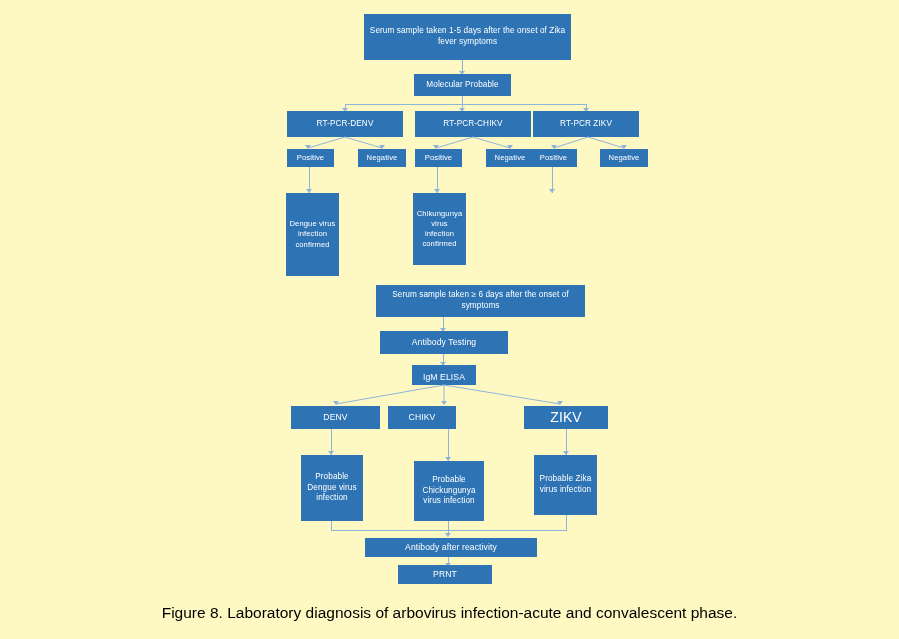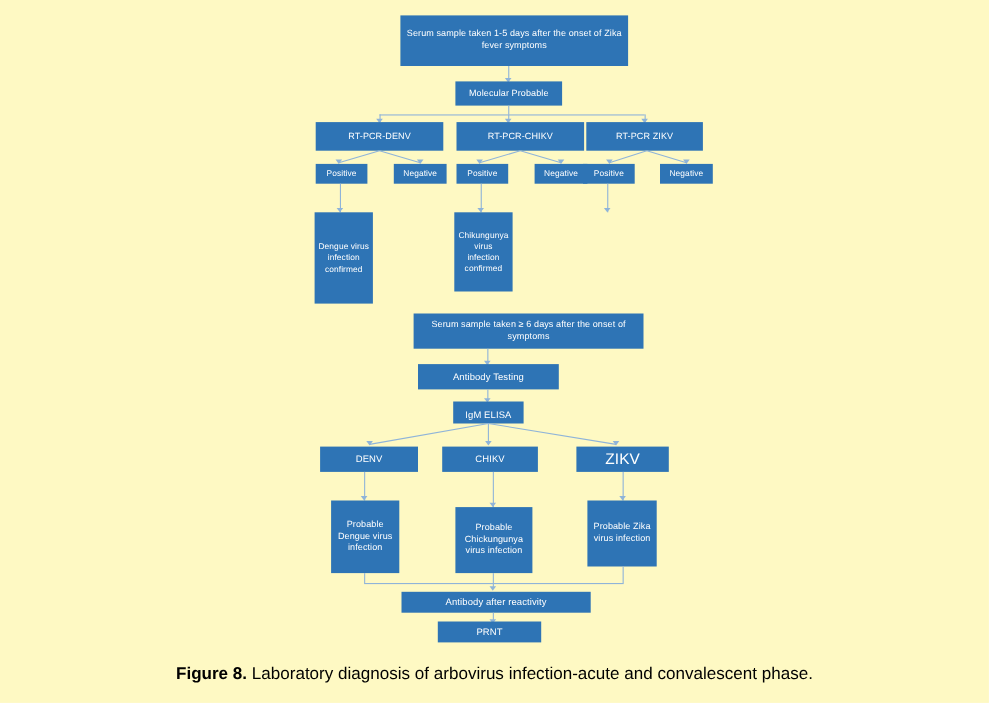--- a/index.html
+++ b/index.html
@@ -74,21 +74,21 @@
     position: absolute;
     left: 0;
     top: 604px;
     width: 899px;
     text-align: center;
     font-family: "Liberation Sans", sans-serif;
     font-size: 15.5px;
     color: #000000;
   }
   #caption .fig-label {
-    font-weight: bold;
+    font-weight: normal;
   }
 </style>
 </head>
 <body>
 
 <div id="page">
 
   <div id="figure-area">
 
     <div class="node" style="left:364px; top:14px; width:207px; height:46px; font-size:8.2px;">
@@ -198,21 +198,21 @@
       <line x1="114" y1="0" x2="114" y2="19"></line>
       <line x1="114" y1="0" x2="230" y2="19"></line>
     </svg>
     <div class="arrowhead" style="left:333px; top:401px;"></div>
     <div class="arrowhead" style="left:441px; top:401px;"></div>
     <div class="arrowhead" style="left:557px; top:401px;"></div>
 
     <div class="node" style="left:291px; top:406px; width:89px; height:23px; font-size:8.6px;">
       <span>DENV</span>
     </div>
-    <div class="node" style="left:402px; top:406px; width:87px; height:23px; font-size:8.6px;">
+    <div class="node" style="left:388px; top:406px; width:68px; height:23px; font-size:8.6px;">
       <span>CHIKV</span>
     </div>
     <div class="node" style="left:524px; top:406px; width:84px; height:23px; font-size:14px;">
       <span>ZIKV</span>
     </div>
 
     <div class="vline" style="left:331px; top:429px; height:26px;"></div>
     <div class="arrowhead" style="left:328px; top:451px;"></div>
     <div class="vline" style="left:448px; top:429px; height:32px;"></div>
     <div class="arrowhead" style="left:445px; top:457px;"></div>

